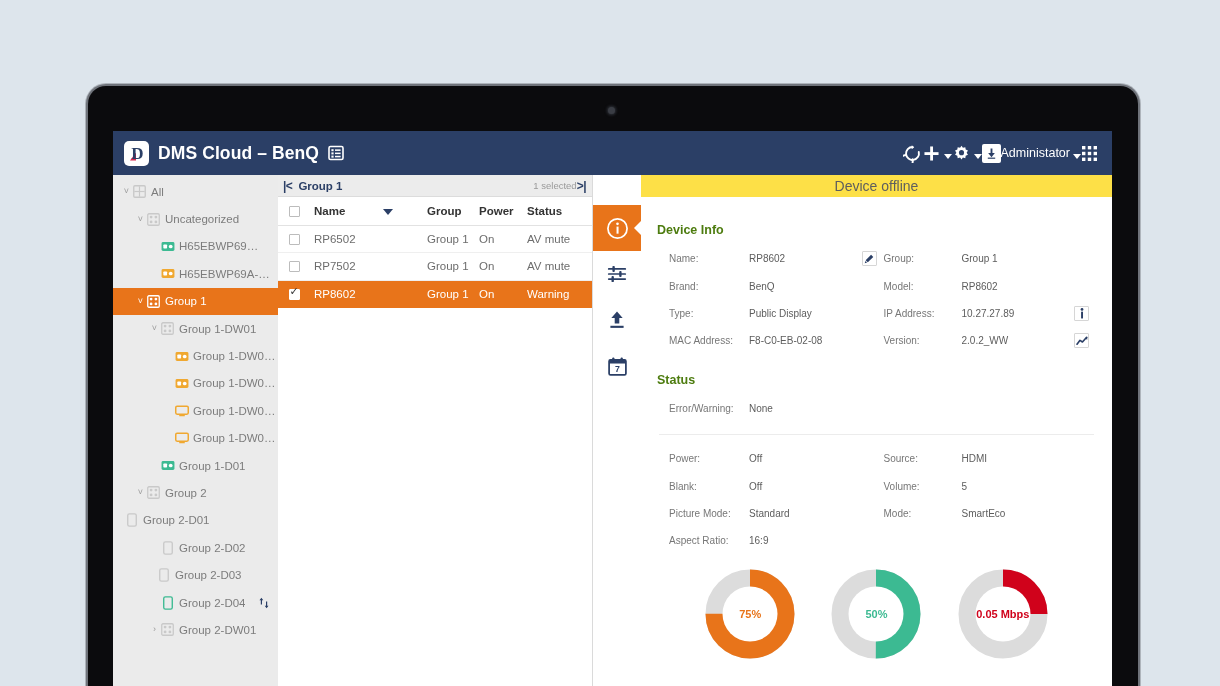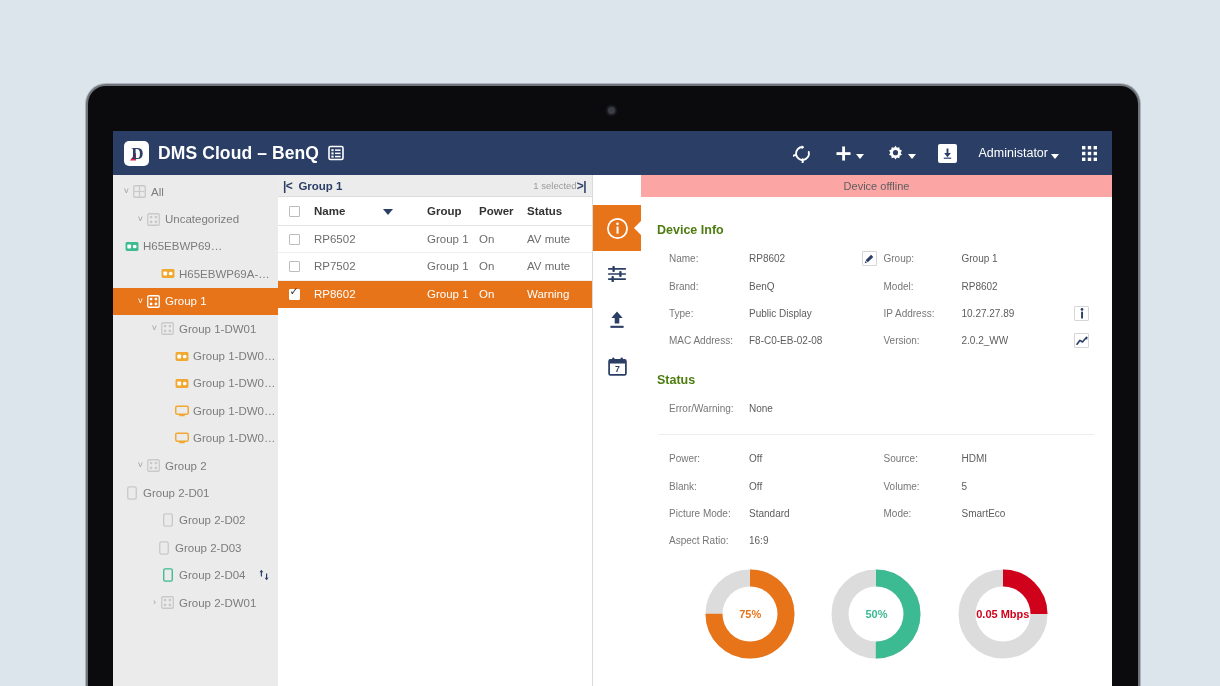--- a/index.html
+++ b/index.html
@@ -59,21 +59,21 @@
     clip-path: polygon(0 100%, 100% 0, 100% 100%);
   }
   .app-title {
     font-size: 17.5px; font-weight: 700; letter-spacing: .1px;
     margin-left: 9px; color: #fff; white-space: nowrap;
   }
   .title-grid-icon { margin-left: 9px; display: flex; align-items: center; }
   .spacer { flex: 1 1 auto; }
   .tb-item {
     display: flex; align-items: center; gap: 3px;
-    margin-left: 22px; cursor: pointer; color: #fff;
+    cursor: pointer; color: #fff;
   }
   .tb-item:first-of-type { margin-left: 0; }
   .caret-dn {
     width: 0; height: 0; border-left: 4px solid transparent;
     border-right: 4px solid transparent; border-top: 5px solid #fff;
     margin-top: 6px;
   }
   .dl-btn {
     width: 19px; height: 19px; background: #fff; border-radius: 2px;
     display: flex; align-items: center; justify-content: center;
@@ -155,23 +155,23 @@
   .rail-btn.active::after {
     content: ""; position: absolute; right: -1px; top: 50%;
     transform: translateY(-50%);
     border-top: 8px solid transparent; border-bottom: 8px solid transparent;
     border-right: 8px solid #fff;
   }
 
   
   .detail { flex: 1 1 auto; background: #fff; position: relative; overflow: hidden; }
   .offline-bar {
-    height: 22px; background: #fca5a5; display: flex;
+    height: 22px; background: #fde047; display: flex;
     align-items: center; justify-content: center;
-    font-size: 11px; color: #5e5e5e;
+    font-size: 14px; color: #5e5e5e;
   }
   .detail-inner { padding: 18px 16px 0 16px; }
   .sect-title {
     font-size: 12.5px; font-weight: 700; color: #4d7c0f; margin-bottom: 8px; margin-top: 8px;
   }
   .kv-grid {
     display: grid;
     grid-template-columns: 80px 1fr 22px 78px 1fr 22px;
     row-gap: 0px; align-items: center;
     padding-left: 12px;
@@ -317,21 +317,21 @@
               <g fill="#c9c9c9">
                 <circle cx="4.4" cy="4.4" r="1.5"></circle>
                 <circle cx="9.6" cy="4.4" r="1.5"></circle>
                 <circle cx="4.4" cy="9.6" r="1.5"></circle>
                 <circle cx="9.6" cy="9.6" r="1.5"></circle>
               </g>
             </svg>
           </span>
           <span class="tlabel">Uncategorized</span>
         </div>
-        <div class="tnode" style="">
+        <div class="tnode" style="padding-left: 36px;">
           <span class="twist"></span>
           <span class="ticon">
             <svg width="14" height="11" viewBox="0 0 15 11">
               <rect x=".6" y=".6" width="13.8" height="9.8" rx="1.6" fill="#3cba92"></rect>
               <rect x="2.5" y="3.3" width="4" height="4.4" rx=".8" fill="#fff"></rect>
               <circle cx="10.4" cy="5.5" r="2" fill="#fff"></circle>
             </svg>
           </span>
           <span class="tlabel">H65EBWP69…</span>
         </div>
@@ -410,20 +410,31 @@
         </div>
         <div class="tnode" style="padding-left: 50px;">
           <span class="twist"></span>
           <span class="ticon">
             <svg width="14" height="12" viewBox="0 0 15 12">
               <rect x=".8" y=".8" width="13.4" height="8.6" rx="1.4" fill="none" stroke="#f0a830" stroke-width="1.6"></rect>
               <rect x="4.4" y="10.2" width="6.2" height="1.4" rx=".6" fill="#f0a830"></rect>
             </svg>
           </span>
           <span class="tlabel">Group 1-DW01-4</span>
+        </div>
+        <div class="tnode" style="padding-left: 36px;">
+          <span class="twist"></span>
+          <span class="ticon">
+            <svg width="14" height="11" viewBox="0 0 15 11">
+              <rect x=".6" y=".6" width="13.8" height="9.8" rx="1.6" fill="#3cba92"></rect>
+              <rect x="2.5" y="3.3" width="4" height="4.4" rx=".8" fill="#fff"></rect>
+              <circle cx="10.4" cy="5.5" r="2" fill="#fff"></circle>
+            </svg>
+          </span>
+          <span class="tlabel">Group 1-D01</span>
         </div>
         <div class="tnode" style="padding-left: 22px;">
           <span class="twist">˅</span>
           <span class="ticon">
             <svg width="13" height="13" viewBox="0 0 14 14">
               <rect x=".8" y=".8" width="12.4" height="12.4" rx="1.3" fill="none" stroke="#c9c9c9" stroke-width="1.4"></rect>
               <g fill="#c9c9c9">
                 <circle cx="4.4" cy="4.4" r="1.5"></circle>
                 <circle cx="9.6" cy="4.4" r="1.5"></circle>
                 <circle cx="4.4" cy="9.6" r="1.5"></circle>

